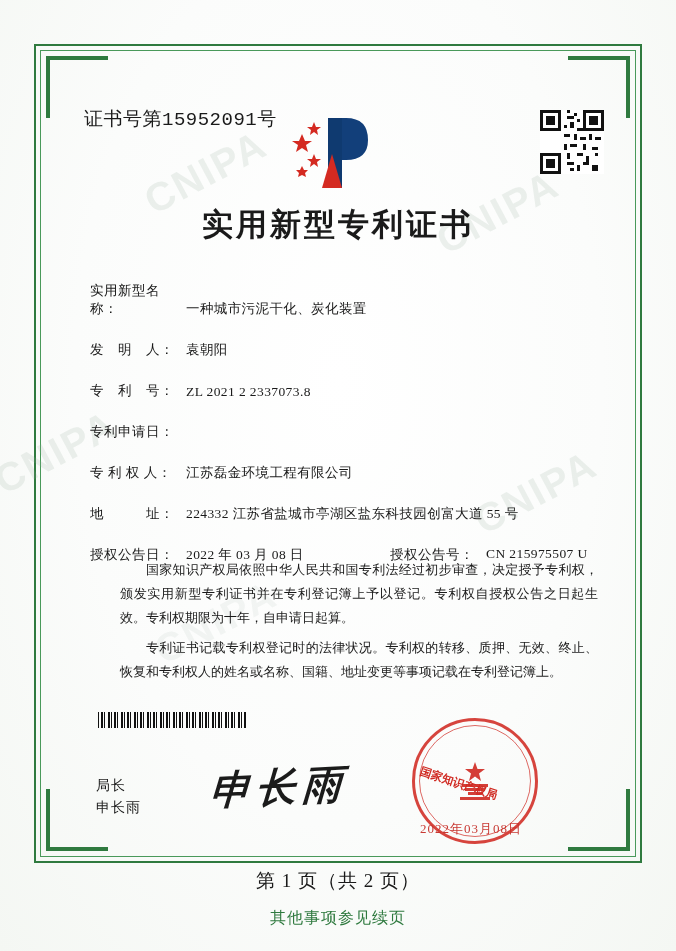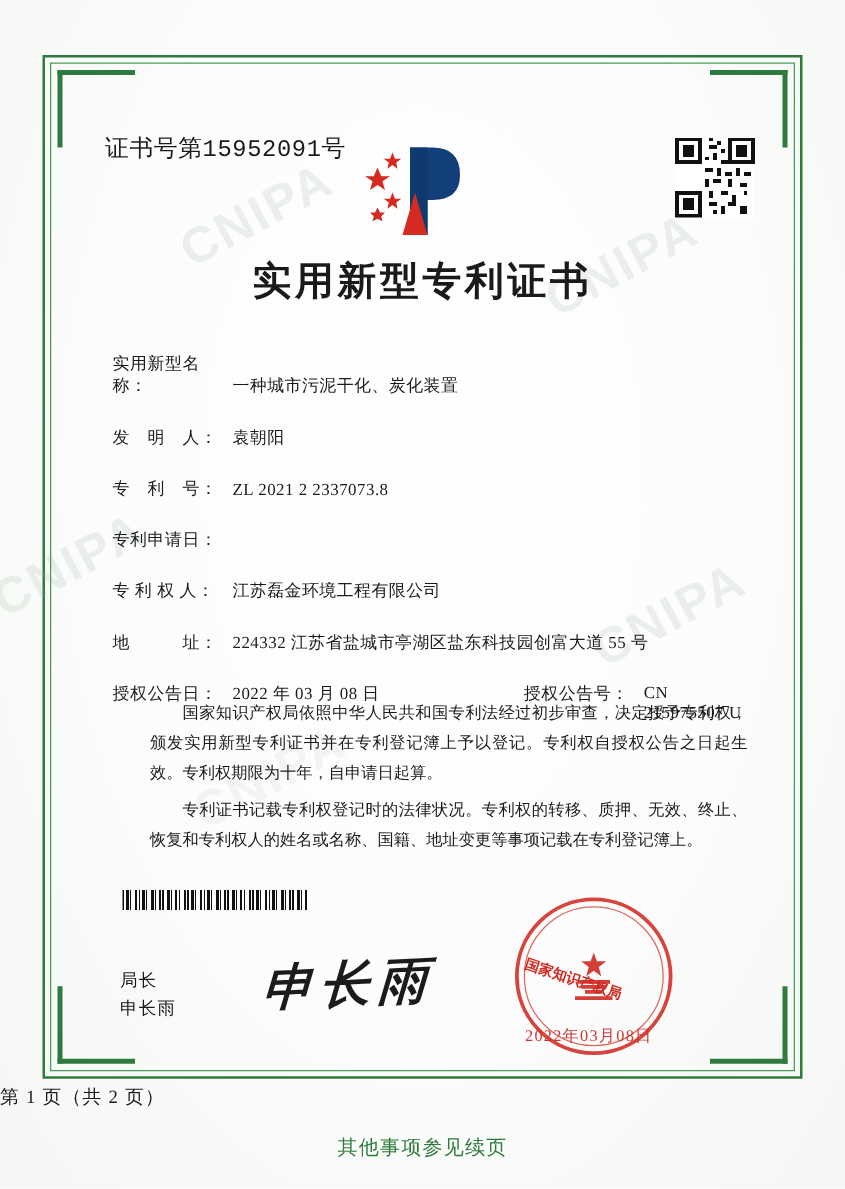--- a/index.html
+++ b/index.html
@@ -135,21 +135,20 @@
     flex: 0 0 300px;
     display: flex;
   }
   .inline-pair .right {
     flex: 1;
     display: flex;
   }
   .inline-pair .right .field-label {
     width: 96px;
     flex: 0 0 96px;
-    margin-left: 29px;
   }
 
   
   .paragraphs {
     position: absolute;
     left: 88px;
     right: 78px;
     top: 558px;
     font-size: 13px;
     line-height: 1.85;
@@ -253,22 +252,22 @@
     font-size: 13px;
     color: #c6302a;
     letter-spacing: 1px;
     opacity: 0.95;
   }
 
   .page-num {
     position: absolute;
     left: 0; right: 0;
     top: 868px;
-    text-align: left;
-    font-size: 15px;
+    text-align: center;
+    font-size: 19px;
     letter-spacing: 1px;
   }
   .footnote {
     position: absolute;
     left: 0; right: 0;
     top: 908px;
     text-align: center;
     font-size: 16px;
     color: #2f7a3f;
     letter-spacing: 1px;

